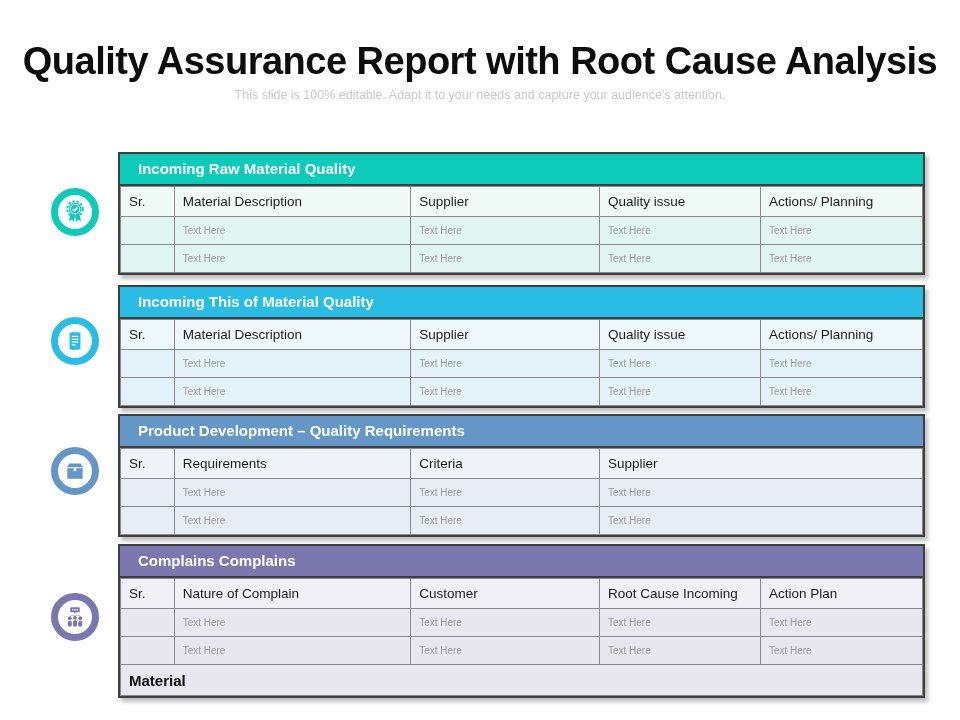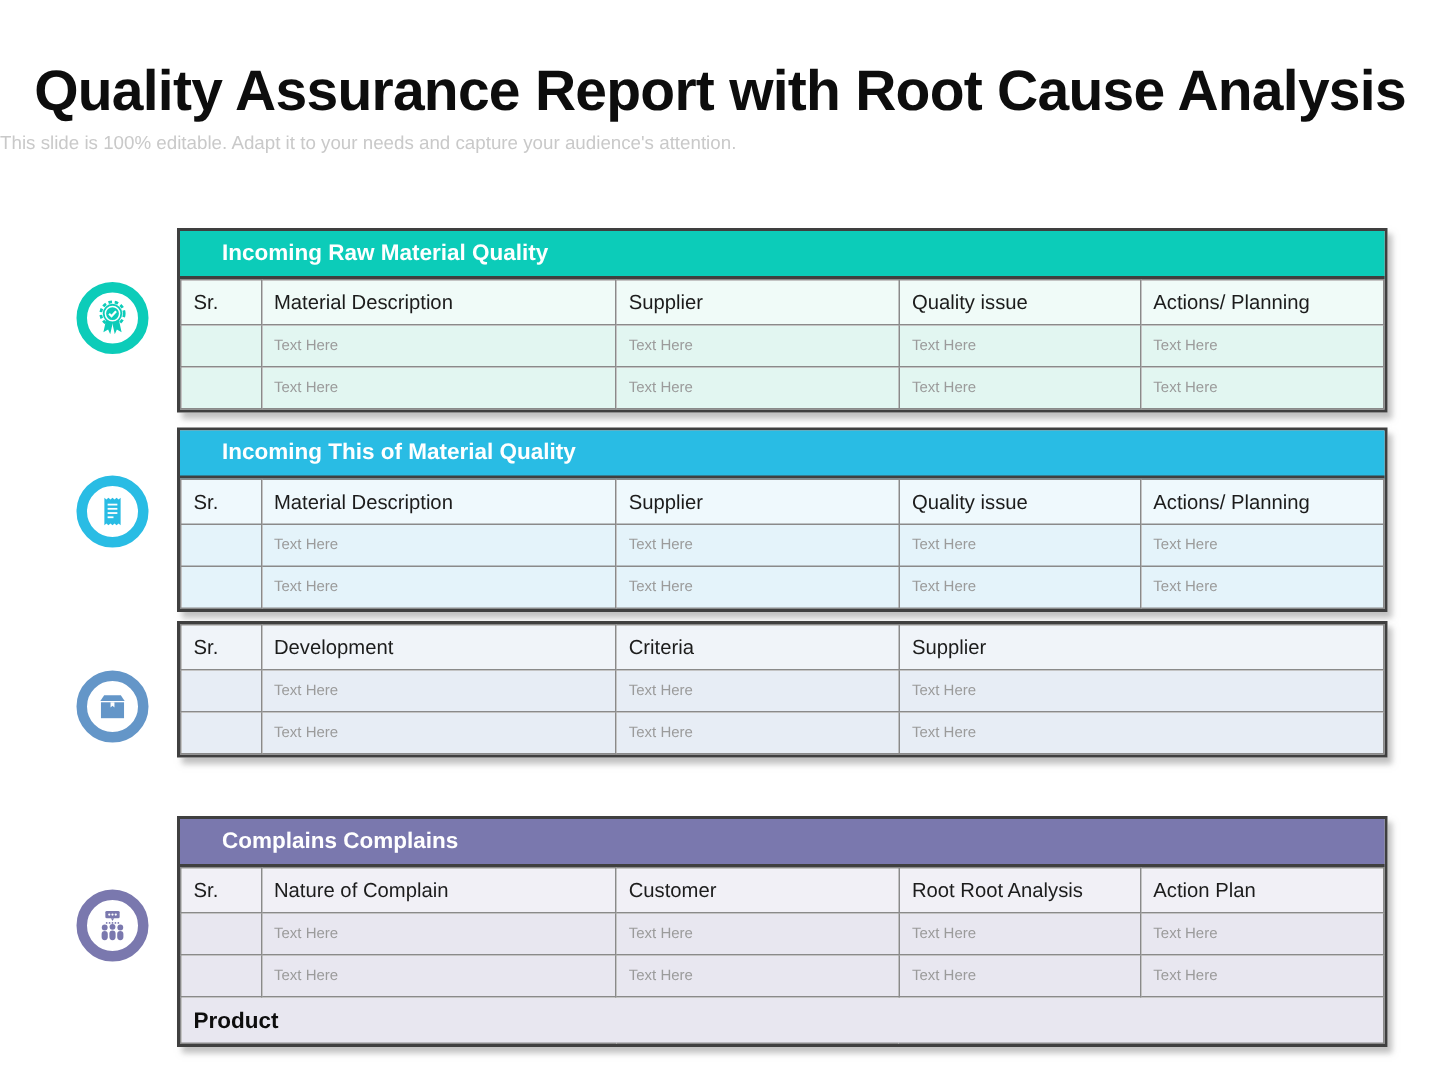--- a/index.html
+++ b/index.html
@@ -6,30 +6,30 @@
   .slide {
     position:relative; width:960px; height:720px; background:#ffffff;
     font-family:"Liberation Sans", sans-serif; overflow:hidden;
   }
   .slide-title {
     position:absolute; top:40px; left:0; right:0; text-align:center;
     font-size:38px; font-weight:bold; color:#0d0d0d; letter-spacing:-0.5px;
     white-space:nowrap;
   }
   .slide-subtitle {
-    position:absolute; top:88px; left:0; right:0; text-align:left;
+    position:absolute; top:88px; left:0; right:0; text-align:center;
     font-size:12.5px; color:#c9c9c9;
   }
   .tbl-block {
     position:absolute; left:118px; width:807px; box-sizing:border-box;
     border:2px solid #3f3f3f; background:#ffffff;
     box-shadow:3px 4px 4px rgba(140,140,140,0.55);
   }
   .tbl-title {
-    height:30px; line-height:30px; padding-left:28px;
+    height:30px; line-height:30px; padding-left:18px;
     color:#ffffff; font-weight:bold; font-size:15px;
     border-bottom:2px solid #3f3f3f; box-sizing:content-box;
   }
   table.tbl { width:100%; border-collapse:collapse; table-layout:fixed; }
   table.tbl td {
     border:1px solid #8a8a8a; padding:0 8px; vertical-align:middle;
     overflow:hidden; white-space:nowrap;
   }
   tr.hdr td { height:29px; font-size:13.5px; color:#1c1c1c; }
   tr.row td { height:27px; font-size:10px; color:#9b9b9b; }
@@ -174,31 +174,32 @@
         <td>Text Here</td>
         <td>Text Here</td>
         <td>Text Here</td>
         <td>Text Here</td>
       </tr>
     </tbody>
       </table>
   </div>
 
   <div class="tbl-block" style="top:414px">
+    <div class="tbl-title" style="background-color: rgb(100, 150, 200);">Product Development – Quality Requirements</div>
     <table class="tbl cols4">
       <colgroup>
           <col>
           <col>
           <col>
           <col>
         </colgroup>
       <tbody>
           <tr class="hdr" style="background-color: rgb(240, 244, 249);">
         <td>Sr.</td>
-        <td>Development</td>
+        <td>Requirements</td>
         <td>Criteria</td>
         <td>Supplier</td>
       </tr>
       <tr class="row" style="background-color: rgb(231, 237, 245);">
         <td></td>
         <td>Text Here</td>
         <td>Text Here</td>
         <td>Text Here</td>
       </tr>
       <tr class="row" style="background-color: rgb(231, 237, 245);">
@@ -219,37 +220,37 @@
           <col>
           <col>
           <col>
           <col>
         </colgroup>
       <tbody>
           <tr class="hdr" style="background-color: rgb(241, 240, 246);">
         <td>Sr.</td>
         <td>Nature of Complain</td>
         <td>Customer</td>
-        <td>Root Root Analysis</td>
+        <td>Root Cause Incoming</td>
         <td>Action Plan</td>
       </tr>
       <tr class="row" style="background-color: rgb(232, 231, 240);">
         <td></td>
         <td>Text Here</td>
         <td>Text Here</td>
         <td>Text Here</td>
         <td>Text Here</td>
       </tr>
       <tr class="row" style="background-color: rgb(232, 231, 240);">
         <td></td>
         <td>Text Here</td>
         <td>Text Here</td>
         <td>Text Here</td>
         <td>Text Here</td>
       </tr>
       <tr class="foot" style="background-color: rgb(232, 231, 240);">
-        <td colspan="5">Product</td>
+        <td colspan="5">Material</td>
       </tr>
     </tbody>
       </table>
   </div>
 
 </div>
 
 </body></html>

